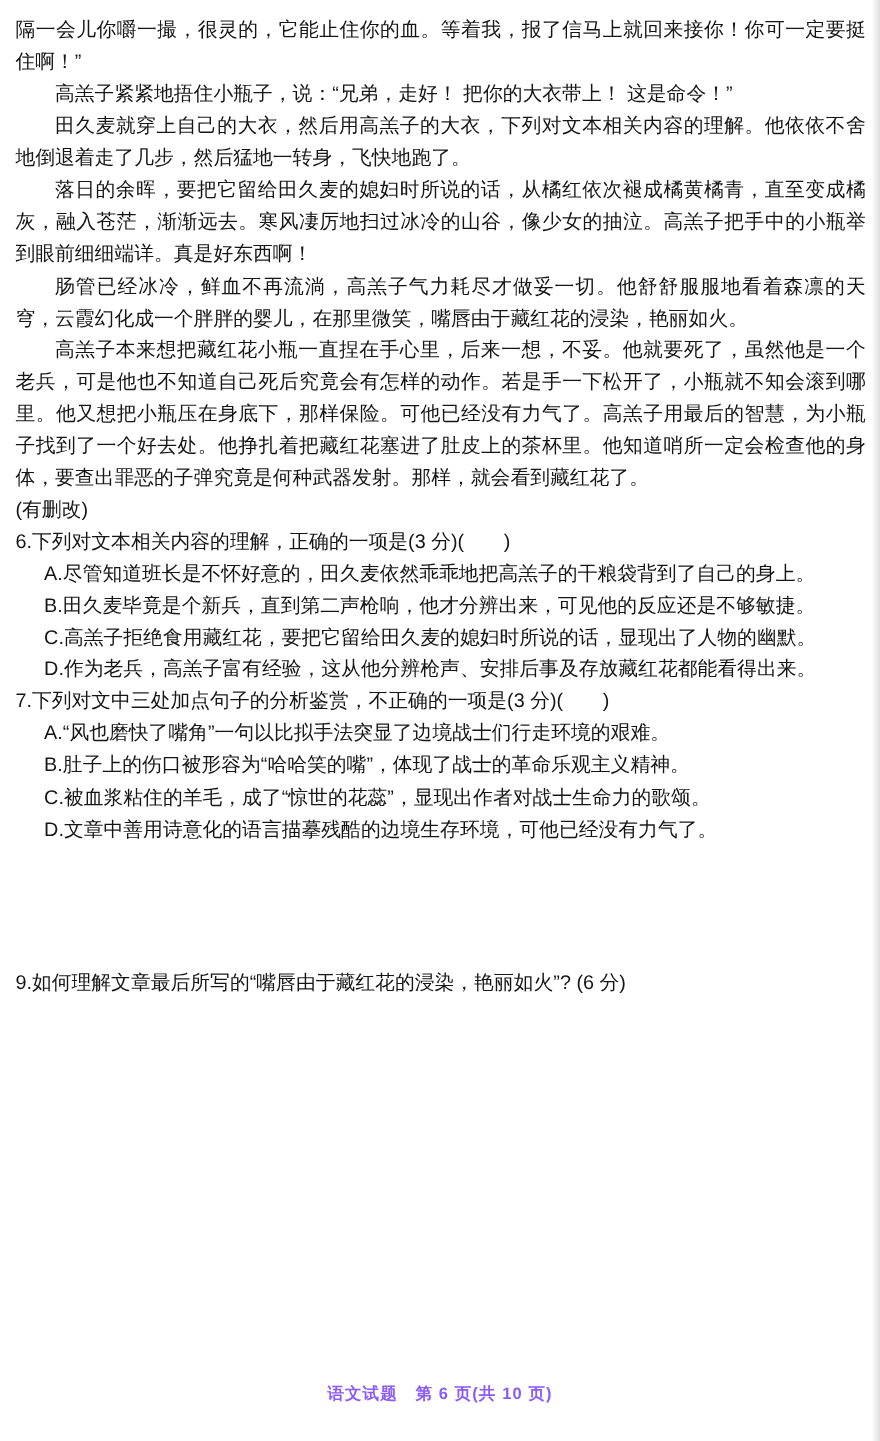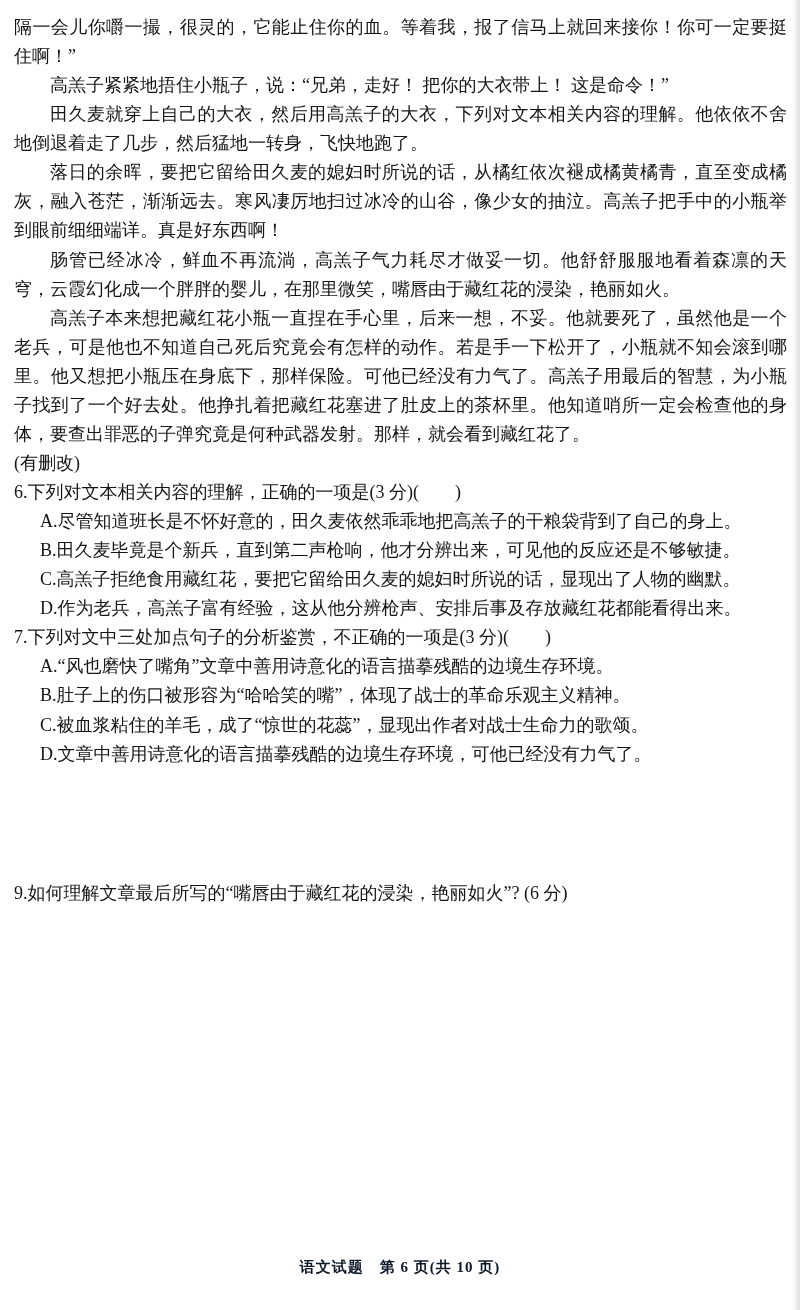--- a/index.html
+++ b/index.html
@@ -5,21 +5,21 @@
 <style>
   * { margin: 0; padding: 0; box-sizing: border-box; }
   html, body { background: #ffffff; }
   .sheet {
     position: relative;
     width: 800px;
     height: 1310px;
     margin: 0 auto;
     background: #ffffff;
     color: #151515;
-    font-family: Liberation Serif, serif;
+    font-family: Liberation Sans, sans-serif;
     overflow: hidden;
   }
   
   .sheet::after {
     content: "";
     position: absolute;
     top: 0; right: 0;
     width: 8px; height: 100%;
     background: linear-gradient(to right, rgba(0,0,0,0), rgba(0,0,0,0.13));
     pointer-events: none;
@@ -46,21 +46,21 @@
   }
   .q9 { margin-top: 110px; }
   .page-footer {
     position: absolute;
     left: 0; right: 0;
     bottom: 33px;
     text-align: center;
     font-size: 15px;
     font-weight: bold;
     letter-spacing: 1px;
-    color: #0f172a;
+    color: #8b5cf6;
   }
 </style>
 </head>
 <body>
 
 <div class="sheet">
   <main class="content">
 
     <section class="passage">
       <p class="para continuation">隔一会儿你嚼一撮，很灵的，它能止住你的血。等着我，报了信马上就回来接你！你可一定要挺住啊！”</p>
@@ -75,21 +75,21 @@
     <section class="question">
       <p class="stem">6.下列对文本相关内容的理解，正确的一项是(3 分)(　　)</p>
       <p class="option">A.尽管知道班长是不怀好意的，田久麦依然乖乖地把高羔子的干粮袋背到了自己的身上。</p>
       <p class="option">B.田久麦毕竟是个新兵，直到第二声枪响，他才分辨出来，可见他的反应还是不够敏捷。</p>
       <p class="option">C.高羔子拒绝食用藏红花，要把它留给田久麦的媳妇时所说的话，显现出了人物的幽默。</p>
       <p class="option">D.作为老兵，高羔子富有经验，这从他分辨枪声、安排后事及存放藏红花都能看得出来。</p>
     </section>
 
     <section class="question">
       <p class="stem">7.下列对文中三处加点句子的分析鉴赏，不正确的一项是(3 分)(　　)</p>
-      <p class="option">A.“风也磨快了嘴角”文章中善用诗意化的语言描摹残酷的边境生存环境。</p>
+      <p class="option">A.“风也磨快了嘴角”一句以比拟手法突显了边境战士们行走环境的艰难。</p>
       <p class="option">B.肚子上的伤口被形容为“哈哈笑的嘴”，体现了战士的革命乐观主义精神。</p>
       <p class="option">C.被血浆粘住的羊毛，成了“惊世的花蕊”，显现出作者对战士生命力的歌颂。</p>
       <p class="option">D.文章中善用诗意化的语言描摹残酷的边境生存环境，可他已经没有力气了。</p>
     </section>
 
 
     <section class="question q9">
       <p class="stem">9.如何理解文章最后所写的“嘴唇由于藏红花的浸染，艳丽如火”? (6 分)</p>
     </section>
 

